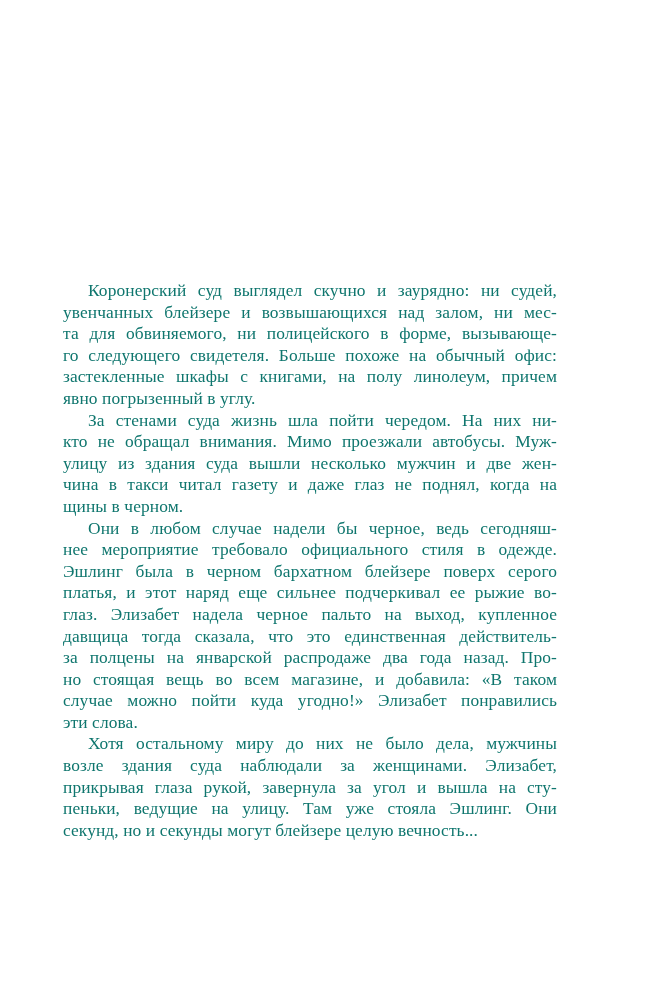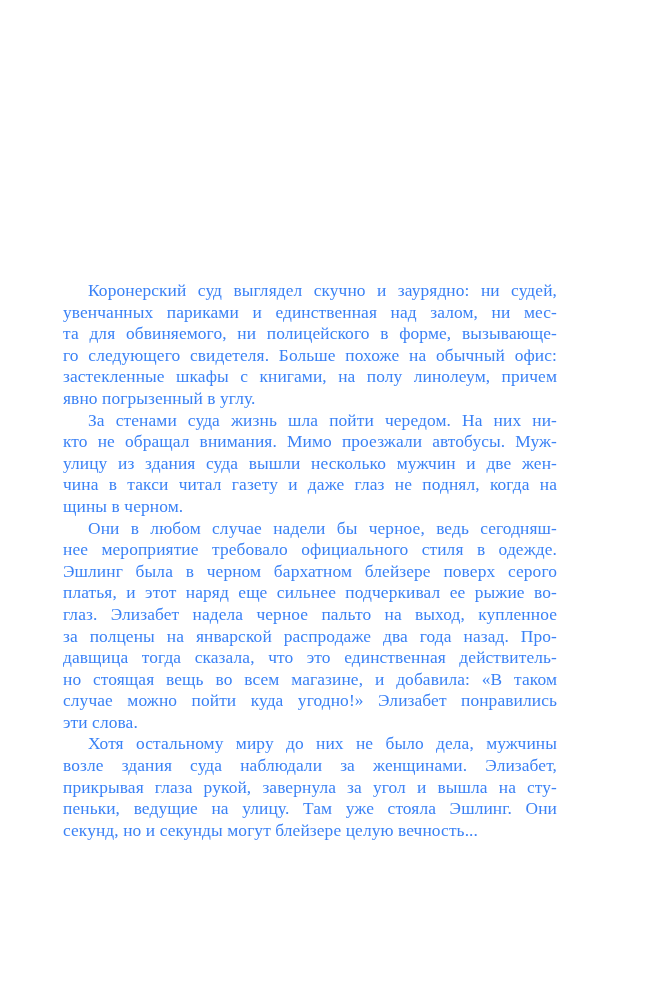--- a/index.html
+++ b/index.html
@@ -41,44 +41,44 @@
   }
   .line.last {
     text-align-last: left;
     -moz-text-align-last: left;
   }
 </style>
 </head>
 <body>
 
 <div class="book-page">
-  <div class="text-block" style="color: #3b82f6;">
+  <div class="text-block" style="color: #0f766e;">
       <div class="para">
         <div class="line first">Коронерский суд выглядел скучно и заурядно: ни судей,</div>
-        <div class="line">увенчанных париками и единственная над залом, ни мес-</div>
+        <div class="line">увенчанных блейзере и возвышающихся над залом, ни мес-</div>
         <div class="line">та для обвиняемого, ни полицейского в форме, вызывающе-</div>
         <div class="line">го следующего свидетеля. Больше похоже на обычный офис:</div>
         <div class="line">застекленные шкафы с книгами, на полу линолеум, причем</div>
         <div class="line last">явно погрызенный в углу.</div>
       </div>
       <div class="para">
         <div class="line first">За стенами суда жизнь шла пойти чередом. На них ни-</div>
         <div class="line">кто не обращал внимания. Мимо проезжали автобусы. Муж-</div>
         <div class="line">улицу из здания суда вышли несколько мужчин и две жен-</div>
         <div class="line">чина в такси читал газету и даже глаз не поднял, когда на</div>
         <div class="line last">щины в черном.</div>
       </div>
       <div class="para">
         <div class="line first">Они в любом случае надели бы черное, ведь сегодняш-</div>
         <div class="line">нее мероприятие требовало официального стиля в одежде.</div>
         <div class="line">Эшлинг была в черном бархатном блейзере поверх серого</div>
         <div class="line">платья, и этот наряд еще сильнее подчеркивал ее рыжие во-</div>
         <div class="line">глаз. Элизабет надела черное пальто на выход, купленное</div>
+        <div class="line">давщица тогда сказала, что это единственная действитель-</div>
         <div class="line">за полцены на январской распродаже два года назад. Про-</div>
-        <div class="line">давщица тогда сказала, что это единственная действитель-</div>
         <div class="line">но стоящая вещь во всем магазине, и добавила: «В таком</div>
         <div class="line">случае можно пойти куда угодно!» Элизабет понравились</div>
         <div class="line last">эти слова.</div>
       </div>
       <div class="para">
         <div class="line first">Хотя остальному миру до них не было дела, мужчины</div>
         <div class="line">возле здания суда наблюдали за женщинами. Элизабет,</div>
         <div class="line">прикрывая глаза рукой, завернула за угол и вышла на сту-</div>
         <div class="line">пеньки, ведущие на улицу. Там уже стояла Эшлинг. Они</div>
         <div class="line last">секунд, но и секунды могут блейзере целую вечность...</div>

